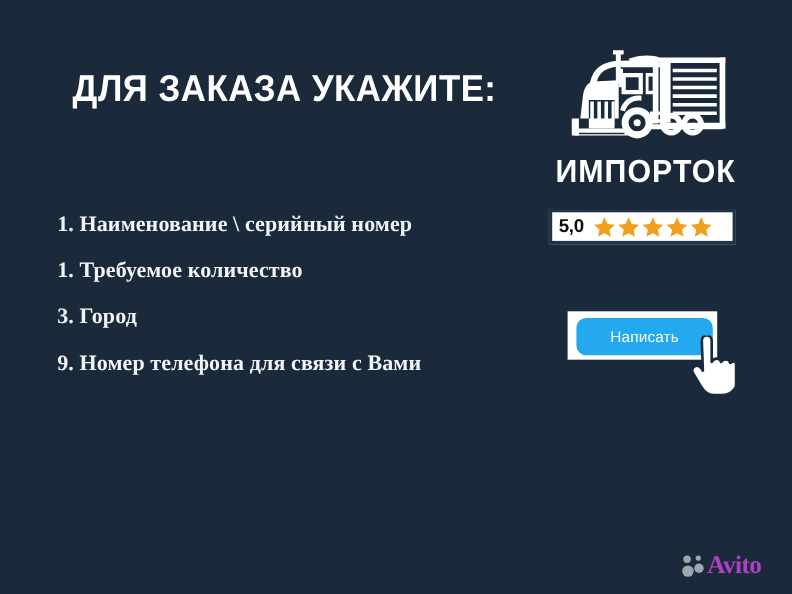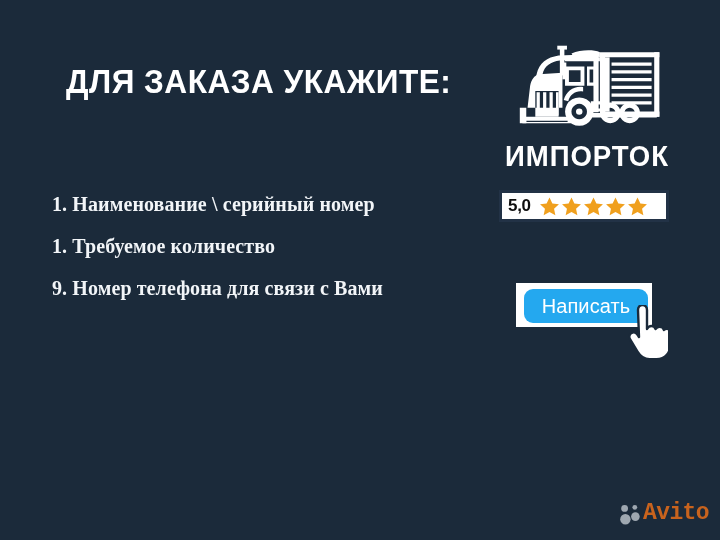--- a/index.html
+++ b/index.html
@@ -142,21 +142,21 @@
     left: 8px;
     top: 6px;
     width: 124px;
     height: 34px;
     background: #24a8ef;
     border: none;
     border-radius: 9px;
     color: #ffffff;
     font-family: "Liberation Sans", sans-serif;
     font-weight: 400;
-    font-size: 20px;
+    font-size: 14px;
     letter-spacing: 0.1px;
     cursor: pointer;
     padding: 0;
   }
   #hand-cursor {
     position: absolute;
     left: 108px;
     top: 22px;
     width: 44px;
     height: 55px;
@@ -168,40 +168,41 @@
     position: absolute;
     left: 620px;
     top: 502px;
     display: flex;
     align-items: center;
     gap: 3px;
     opacity: 0.78;
   }
   #avito-dots { display: block; width: 20px; height: 22px; }
   #avito-wordmark {
-    font-family: Liberation Mono, monospace;
+    font-family: Liberation Serif, serif;
     font-weight: 700;
     font-size: 23px;
     line-height: 23px;
     letter-spacing: -0.6px;
-    color: #f97316;
+    color: #d946ef;
   }
 </style>
 </head>
 <body>
 
 <div id="poster">
 
   <div id="left-column">
 
     <h1 id="headline">ДЛЯ ЗАКАЗА УКАЖИТЕ:</h1>
 
     <ul id="order-list">
       <li>1. Наименование \ серийный номер</li>
       <li>1. Требуемое количество</li>
+      <li>3. Город</li>
       <li>9. Номер телефона для связи с Вами</li>
     </ul>
 
   </div>
 
   <div id="right-column">
 
     <div id="logo-block">
       <svg id="truck-icon" viewBox="0 0 260 150" aria-hidden="true">
         <g fill="#ffffff">

